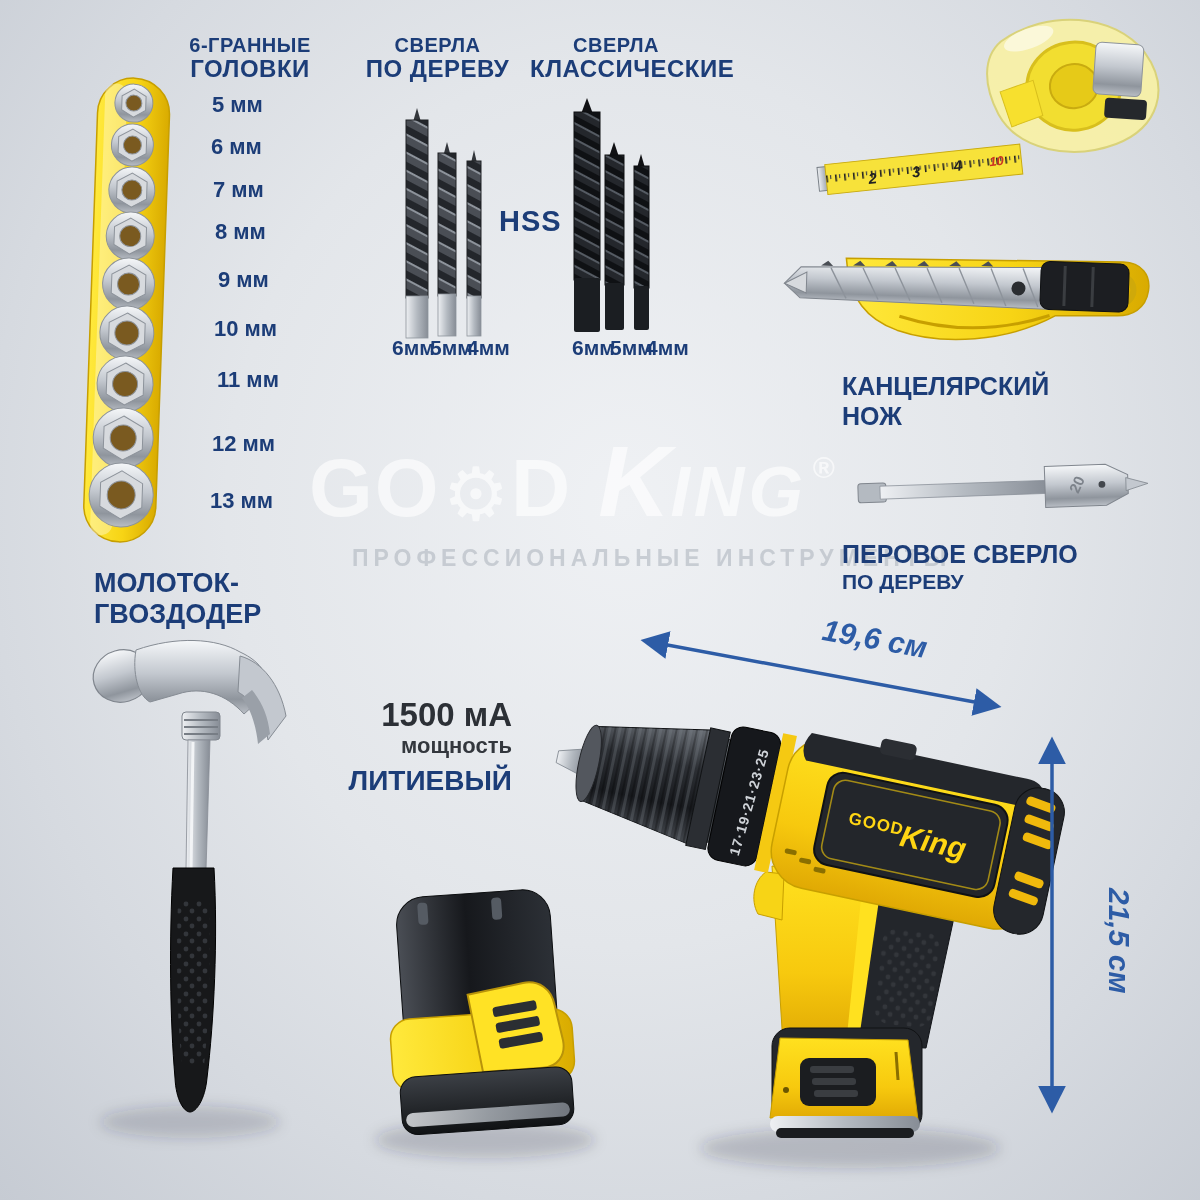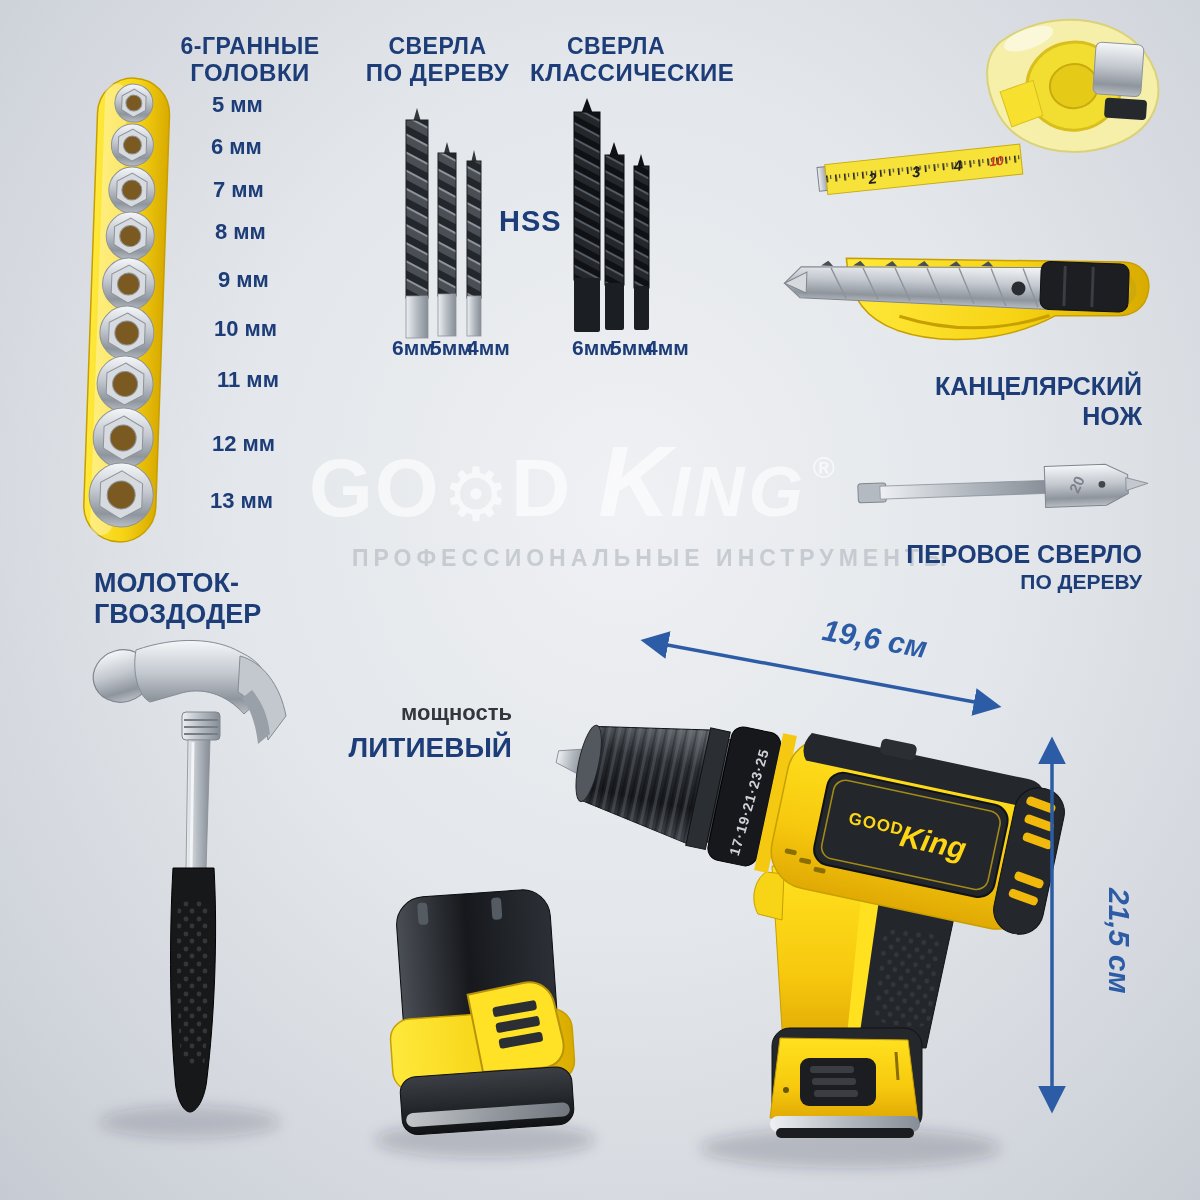--- a/index.html
+++ b/index.html
@@ -4,26 +4,26 @@
 <style>
   html,body{margin:0;padding:0;}
   .stage{
     position:relative;width:1200px;height:1200px;overflow:hidden;
     background:radial-gradient(ellipse at 52% 42%, #eff1f4 0%, #e3e6ea 45%, #d6dae0 72%, #c6cbd3 100%);
     font-family:"Liberation Sans","DejaVu Sans",sans-serif;
   }
   .abs{position:absolute;}
   .navy{color:#1c3d78;}
   .title{font-weight:bold;text-align:center;line-height:1.12;}
-  .t1{font-size:23px;letter-spacing:.5px;}
+  .t1{font-size:20px;letter-spacing:.5px;}
   .t2{font-size:24px;letter-spacing:.5px;}
   .size-label{font-size:22px;font-weight:bold;color:#1c3d78;white-space:nowrap;}
   .bit-size{font-size:21px;font-weight:bold;color:#1c3d78;}
   .hss{font-size:29px;font-weight:bold;color:#1c3d78;letter-spacing:1px;}
-  .right-label{font-size:25px;font-weight:bold;color:#1c3d78;text-align:right;line-height:1.18;}
+  .right-label{font-size:25px;font-weight:bold;color:#1c3d78;text-align:left;line-height:1.18;}
   .left-label{font-size:27px;font-weight:bold;color:#1c3d78;text-align:left;line-height:1.15;}
   .dim-label{font-size:30px;font-weight:bold;font-style:italic;color:#2d5ca6;white-space:nowrap;}
   .battery-block{text-align:right;line-height:1.0;}
   .cap{font-size:33px;font-weight:bold;color:#2c3036;}
   .cap-sub{font-size:22px;font-weight:bold;color:#33373d;margin-top:4px;}
   .batt-type{font-size:28px;font-weight:bold;color:#1c3d78;line-height:1.12;margin-top:8px;}
   
   .wm{left:352px;top:424px;width:440px;text-align:center;color:rgba(255,255,255,0.62);user-select:none;}
   .wm-row{display:flex;align-items:baseline;justify-content:center;font-weight:800;}
   .wm-good{font-size:82px;letter-spacing:2px;}
@@ -390,20 +390,21 @@
     <div>ПЕРОВОЕ СВЕРЛО</div>
     <div style="font-size:21px;">ПО ДЕРЕВУ</div>
   </div>
 
   <div class="abs left-label" style="left:94px;top:568px;width:260px;">
     <div>МОЛОТОК-</div>
     <div>ГВОЗДОДЕР</div>
   </div>
 
   <div class="abs battery-block" style="left:312px;top:698px;width:200px;">
+    <div class="cap">1500 мА</div>
     <div class="cap-sub">мощность</div>
     <div class="batt-type">
       <div>ЛИТИЕВЫЙ</div>
     </div>
   </div>
 
   <div class="abs dim-label" style="left:822px;top:622px;transform:rotate(10deg);">19,6 см</div>
   <div class="abs dim-label" style="left:1136px;top:888px;transform:rotate(90deg);transform-origin:left top;">21,5 см</div>
 
 </div>

